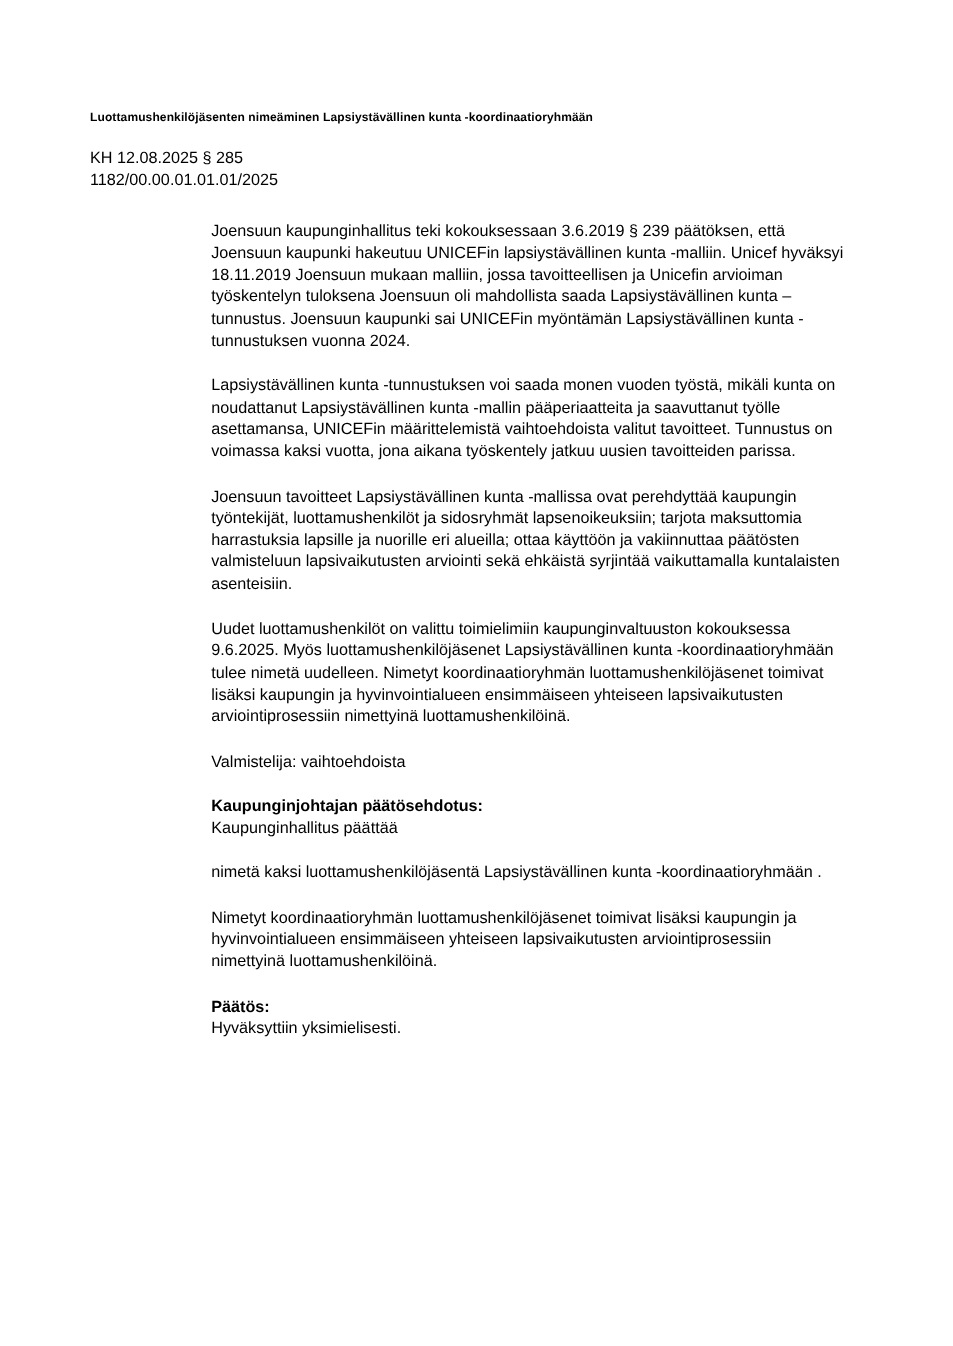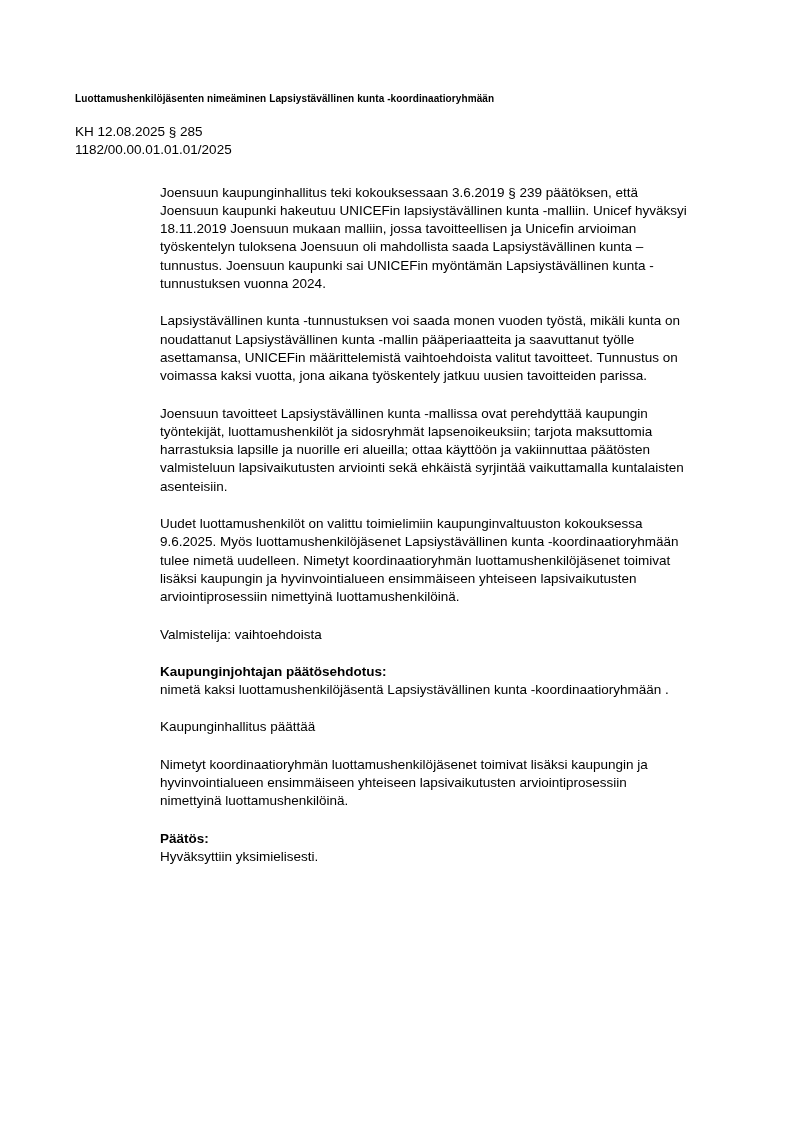--- a/index.html
+++ b/index.html
@@ -31,21 +31,21 @@
       margin: 0 0 24px 0;
     }
     .doc-body {
       margin-left: 85px;
       width: 605px;
       font-size: 13.5px;
       line-height: 18.3px;
     }
     .para {
       white-space: pre-line;
-      margin: 0 0 19px 0;
+      margin: 0 0 19px 16px;
     }
     .heading {
       font-weight: bold;
     }
     .no-gap {
       margin-bottom: 0;
     }
   </style>
 </head>
 <body>
@@ -82,23 +82,23 @@
     <div class="para">Uudet luottamushenkilöt on valittu toimielimiin kaupunginvaltuuston kokouksessa
 9.6.2025. Myös luottamushenkilöjäsenet Lapsiystävällinen kunta -koordinaatioryhmään
 tulee nimetä uudelleen. Nimetyt koordinaatioryhmän luottamushenkilöjäsenet toimivat
 lisäksi kaupungin ja hyvinvointialueen ensimmäiseen yhteiseen lapsivaikutusten
 arviointiprosessiin nimettyinä luottamushenkilöinä.</div>
 
     <div class="para">Valmistelija: vaihtoehdoista</div>
 
     <div class="para heading no-gap">Kaupunginjohtajan päätösehdotus:</div>
 
+    <div class="para">Kaupunginhallitus päättää</div>
+
     <div class="para">nimetä kaksi luottamushenkilöjäsentä Lapsiystävällinen kunta -koordinaatioryhmään .</div>
-
-    <div class="para">Kaupunginhallitus päättää</div>
 
     <div class="para">Nimetyt koordinaatioryhmän luottamushenkilöjäsenet toimivat lisäksi kaupungin ja
 hyvinvointialueen ensimmäiseen yhteiseen lapsivaikutusten arviointiprosessiin
 nimettyinä luottamushenkilöinä.</div>
 
     <div class="para heading no-gap">Päätös:</div>
 
     <div class="para">Hyväksyttiin yksimielisesti.</div>
 
 

